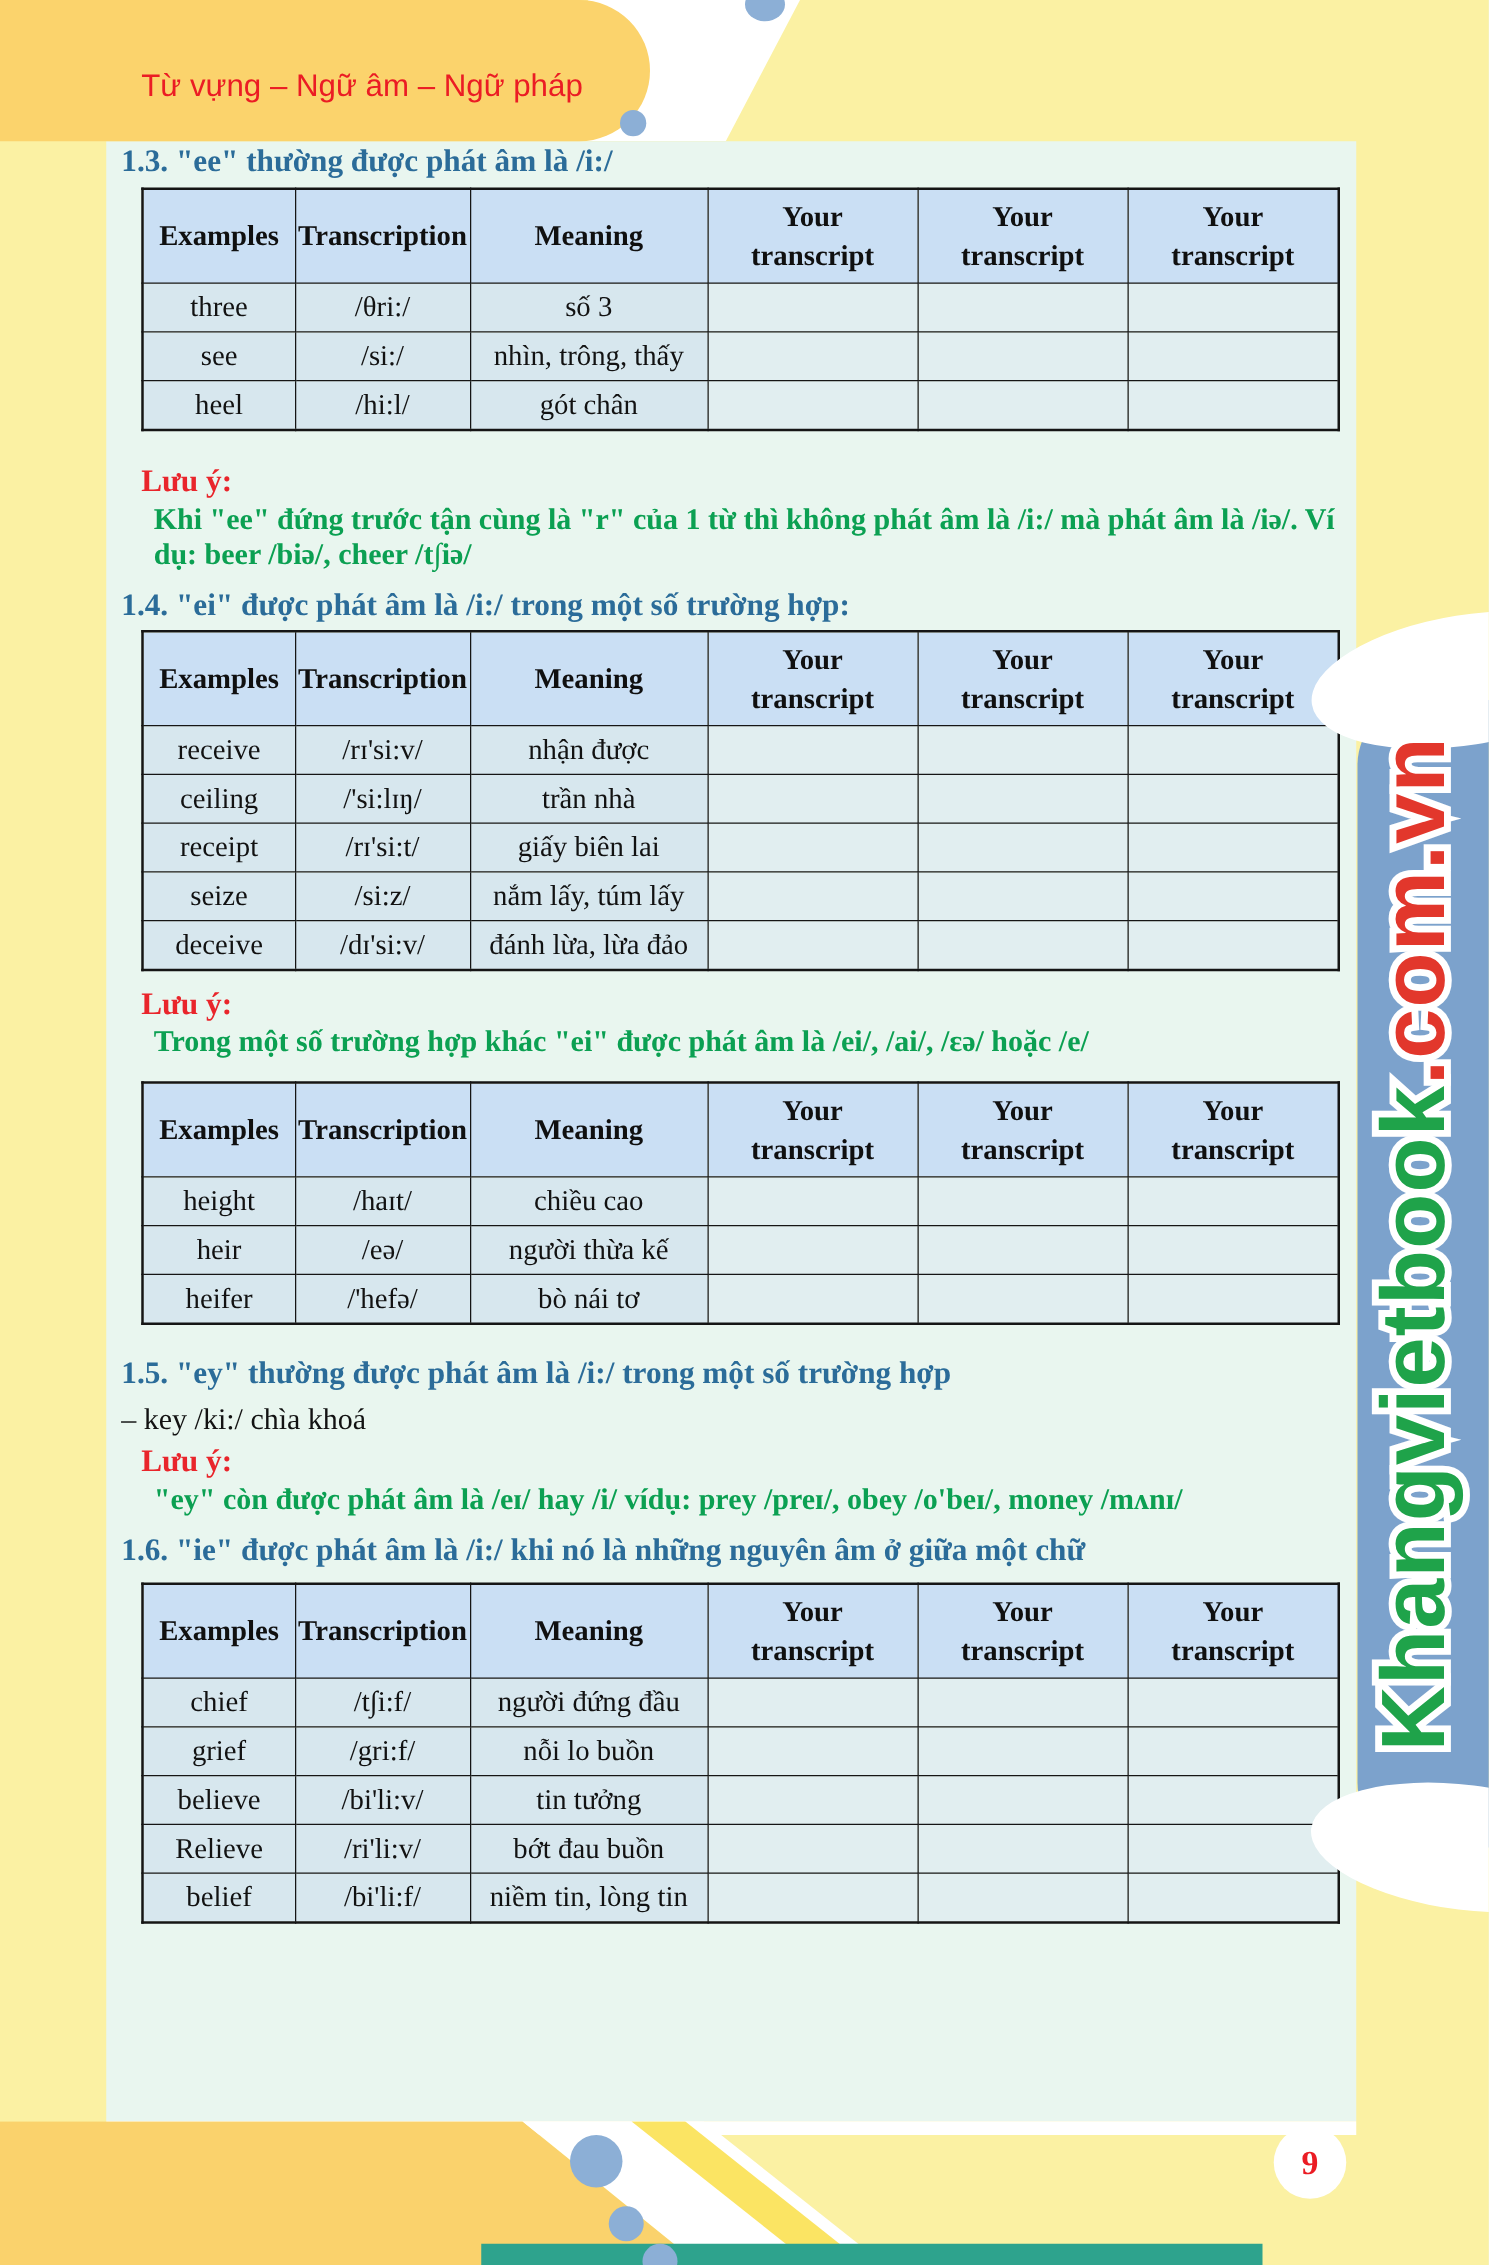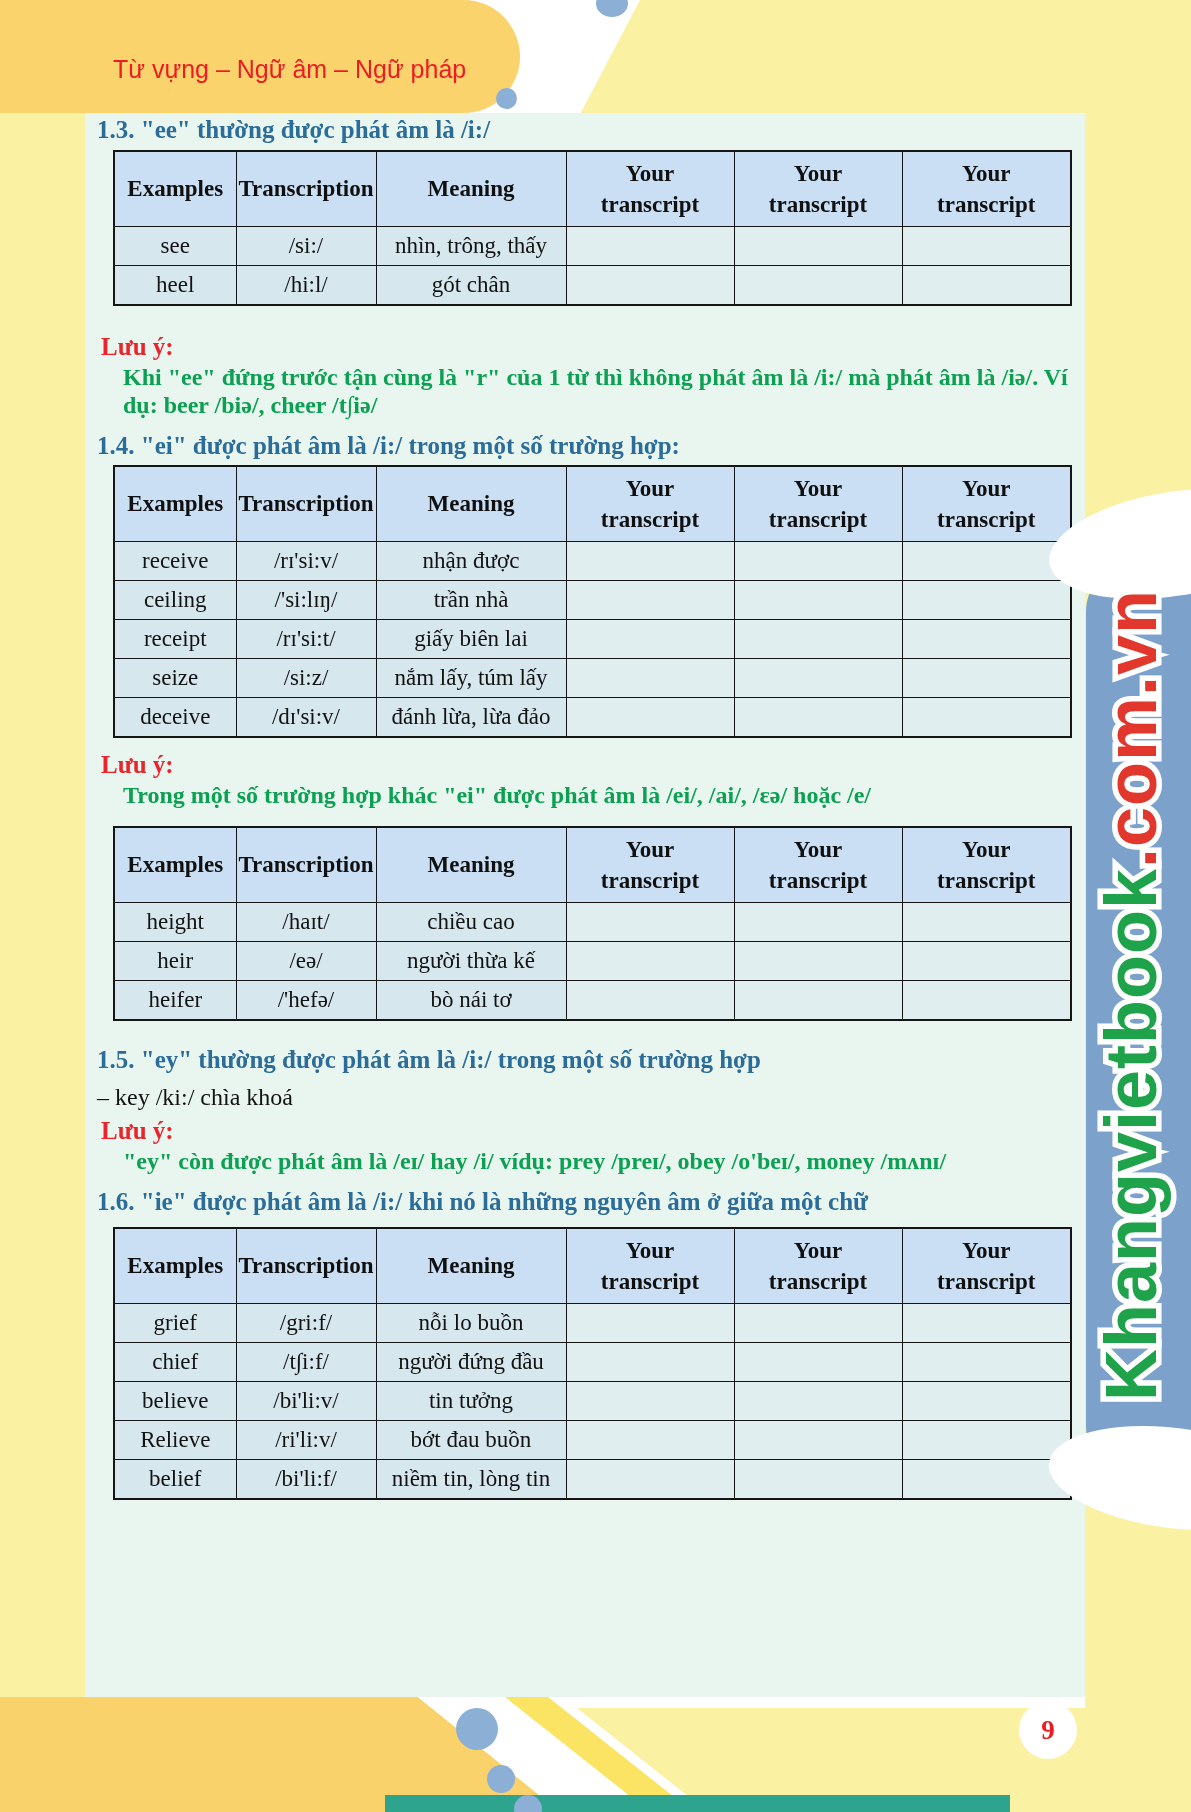--- a/index.html
+++ b/index.html
@@ -25,21 +25,21 @@
   .band-title{left:113px;top:55px;z-index:3;color:var(--title-red);
     font-family:"Liberation Sans",sans-serif;font-size:25px;line-height:28px;}
   .dot{position:absolute;border-radius:50%;background:var(--circle-blue);z-index:3;}
 
   
   .mint-panel{left:85px;top:113px;width:1000px;height:1584px;background:var(--panel);z-index:1;}
   .panel-bottom-white{left:85px;top:1697px;width:1000px;height:11px;background:#fff;z-index:1;}
   .content-flow{left:85px;top:113px;width:1000px;z-index:2;}
 
   .heading{color:var(--heading-blue);font-weight:bold;font-size:25px;line-height:30px;margin-left:12px;}
-  .note-label{color:var(--alert-red);font-weight:bold;font-size:25px;line-height:28px;margin-left:16px;}
+  .note-label{color:var(--alert-red);font-weight:bold;font-size:25px;line-height:28px;margin-left:28px;}
   .note{color:var(--note-green);font-weight:bold;font-size:24px;line-height:28px;margin-left:38px;width:950px;}
   .bullet{color:#121212;font-size:24px;line-height:28px;margin-left:12px;}
 
   .ptable{border-collapse:collapse;table-layout:fixed;width:957px;margin-left:28px;
     border:2.5px solid var(--line);}
   .ptable th,.ptable td{border:1.6px solid var(--line);overflow:hidden;}
   .ptable th{background:var(--table-header-bg);font-weight:bold;font-size:23px;height:72px;
     text-align:center;vertical-align:middle;white-space:pre-line;line-height:1.35;color:#101010;}
   .ptable td{height:38px;font-size:23px;text-align:center;vertical-align:middle;padding:0;color:#121212;}
   .ptable td.filled{background:var(--table-cell-bg);}
@@ -105,20 +105,28 @@
           <th>Your
 transcript</th>
           <th>Your
 transcript</th>
           <th>Your
 transcript</th>
         </tr>
       </thead>
       <tbody>
         <tr>
+          <td class="filled">three</td>
+          <td class="filled">/θri:/</td>
+          <td class="filled">số 3</td>
+          <td class="blank"></td>
+          <td class="blank"></td>
+          <td class="blank"></td>
+        </tr>
+        <tr>
           <td class="filled">see</td>
           <td class="filled">/si:/</td>
           <td class="filled">nhìn, trông, thấy</td>
           <td class="blank"></td>
           <td class="blank"></td>
           <td class="blank"></td>
         </tr>
         <tr>
           <td class="filled">heel</td>
           <td class="filled">/hi:l/</td>
@@ -270,31 +278,31 @@
           <th>Your
 transcript</th>
           <th>Your
 transcript</th>
           <th>Your
 transcript</th>
         </tr>
       </thead>
       <tbody>
         <tr>
+          <td class="filled">chief</td>
+          <td class="filled">/t∫i:f/</td>
+          <td class="filled">người đứng đầu</td>
+          <td class="blank"></td>
+          <td class="blank"></td>
+          <td class="blank"></td>
+        </tr>
+        <tr>
           <td class="filled">grief</td>
           <td class="filled">/gri:f/</td>
           <td class="filled">nỗi lo buồn</td>
-          <td class="blank"></td>
-          <td class="blank"></td>
-          <td class="blank"></td>
-        </tr>
-        <tr>
-          <td class="filled">chief</td>
-          <td class="filled">/t∫i:f/</td>
-          <td class="filled">người đứng đầu</td>
           <td class="blank"></td>
           <td class="blank"></td>
           <td class="blank"></td>
         </tr>
         <tr>
           <td class="filled">believe</td>
           <td class="filled">/bi'li:v/</td>
           <td class="filled">tin tưởng</td>
           <td class="blank"></td>
           <td class="blank"></td>

